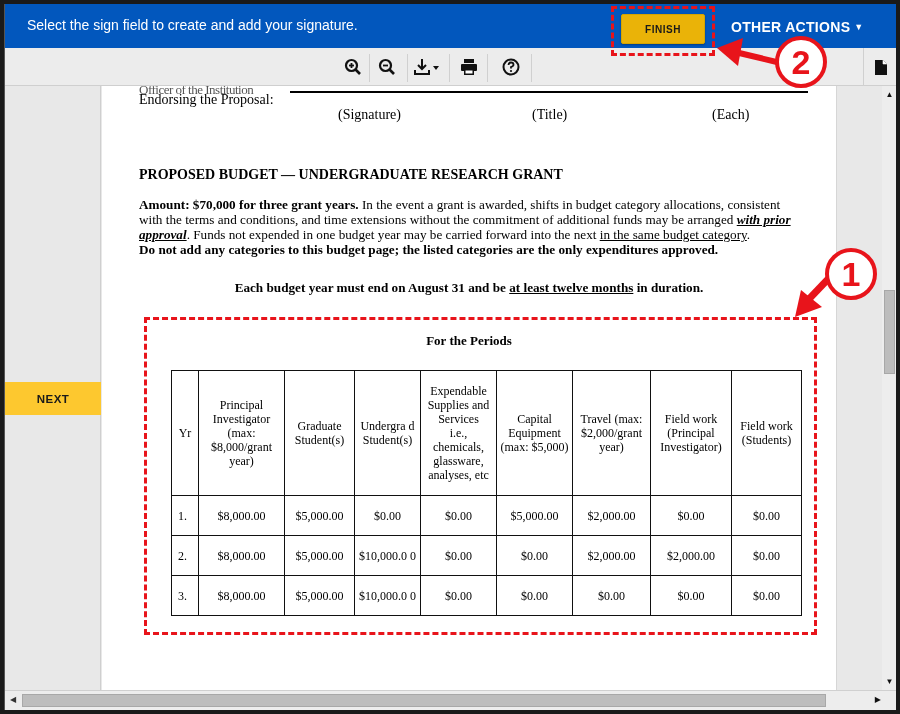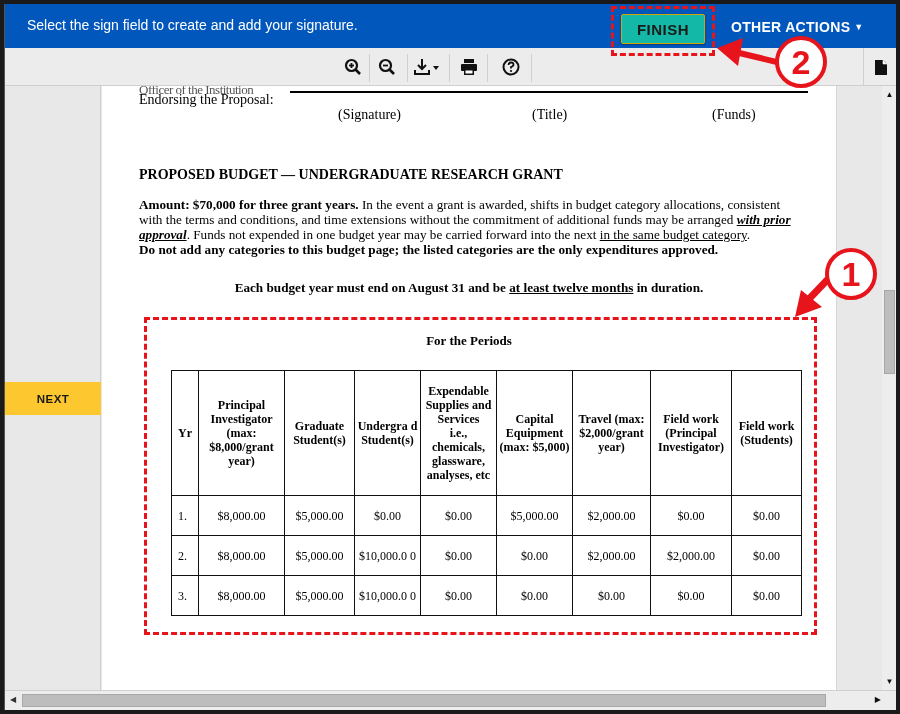--- a/index.html
+++ b/index.html
@@ -3,21 +3,21 @@
 <meta charset="utf-8">
 <style>
   * { box-sizing: border-box; margin: 0; padding: 0; }
   html, body { width: 900px; height: 714px; overflow: hidden; background: #1a1a1a; }
   body { position: relative; font-family: "Liberation Sans", sans-serif; }
 
   .window { position: absolute; left: 4px; top: 4px; width: 892px; height: 706px; background: #e8e8e8; overflow: hidden; border-left: 1px solid #555; }
 
   .topbar { position: absolute; left: 0; top: 0; width: 892px; height: 60px; background: #0257bd; border-bottom: 2px solid #22c55e; }
   .topbar .msg { position: absolute; left: 22px; top: 13px; color: #fff; font-size: 14px; }
-  .finish-btn { position: absolute; left: 616px; top: 10px; width: 84px; height: 30px; background: #14b8a6; border: 1px solid #d6a400; border-radius: 2px; color: #1a1a1a; font-weight: bold; font-size: 15px; letter-spacing: 0.5px; display: flex; align-items: center; justify-content: center; box-shadow: 0 1px 2px rgba(0,0,0,0.3); }
+  .finish-btn { position: absolute; left: 616px; top: 10px; width: 84px; height: 30px; background: #eab308; border: 1px solid #d6a400; border-radius: 2px; color: #1a1a1a; font-weight: bold; font-size: 10px; letter-spacing: 0.5px; display: flex; align-items: center; justify-content: center; box-shadow: 0 1px 2px rgba(0,0,0,0.3); }
   .other-actions { position: absolute; left: 726px; top: 15px; color: #fff; font-weight: bold; font-size: 14px; letter-spacing: 0.3px; display: flex; align-items: center; gap: 4px; }
   .other-actions .caret { font-size: 9px; }
 
   .toolbar { position: absolute; left: 0; top: 44px; width: 892px; height: 38px; background: #ececec; border-bottom: 1px solid #cfcfcf; }
   .tool { position: absolute; top: 6px; height: 26px; display: flex; align-items: center; justify-content: center; color: #111; }
   .tool-sep { position: absolute; top: 6px; width: 1px; height: 28px; background: #d0d0d0; }
   .doc-btn { position: absolute; left: 858px; top: 0; width: 34px; height: 38px; border-left: 1px solid #d0d0d0; display: flex; align-items: center; justify-content: center; }
 
   .left-rail { position: absolute; left: 0; top: 82px; width: 96px; height: 604px; background: #e8e8e8; border-right: 1px solid #cfcfcf; }
   .next-btn { position: absolute; left: 0; top: 296px; width: 96px; height: 33px; background: #fdc82f; display: flex; align-items: center; justify-content: center; font-weight: bold; font-size: 11.5px; color: #1a1a1a; letter-spacing: 0.5px; }
@@ -44,21 +44,21 @@
   .heading { position: absolute; left: 37px; top: 81px; font-size: 14px; font-weight: bold; }
   .para { position: absolute; left: 37px; top: 111px; width: 660px; font-size: 13.2px; line-height: 15px; }
   .para .u { text-decoration: underline; }
   .centered { position: absolute; left: 0; width: 734px; text-align: center; font-size: 13.2px; font-weight: bold; }
 
   .periods { position: absolute; left: 0; top: 247px; width: 734px; text-align: center; font-size: 13px; font-weight: bold; padding-left: 0px; }
   .periods span { margin-left: 0; font-family: Liberation Serif, serif; }
 
   table.budget { position: absolute; left: 69px; top: 284px; border-collapse: collapse; font-size: 12px; }
   table.budget th, table.budget td { border: 1.5px solid #111; text-align: center; vertical-align: middle; }
-  table.budget th { font-weight: bold; line-height: 14px; padding: 4px 2px; height: 125px; }
+  table.budget th { font-weight: normal; line-height: 14px; padding: 4px 2px; height: 125px; }
   table.budget td { height: 40px; line-height: 14px; font-size: 12px; }
   table.budget td.yr { text-align: left; padding-left: 6px; }
 
   
   .dash-box { position: absolute; border: 3px dashed #e8141b; }
   .badge { position: absolute; width: 52px; height: 52px; border-radius: 50%; border: 4px solid #e8141b; background: #fff; color: #e8141b; font-family: "Liberation Sans", sans-serif; font-weight: bold; font-size: 34px; display: flex; align-items: center; justify-content: center; }
   svg.arrow { position: absolute; overflow: visible; }
 </style>
 </head>
 <body>
@@ -129,21 +129,21 @@
   <div class="left-rail">
     <div class="next-btn">NEXT</div>
   </div>
 
   <div class="page">
     <div class="cut-line">Officer of the Institution</div>
     <div class="endorse">Endorsing the Proposal:</div>
     <div class="sig-line"></div>
     <div class="sig-label" style="left:236px;">(Signature)</div>
     <div class="sig-label" style="left:430px;">(Title)</div>
-    <div class="sig-label" style="left:610px;">(Funds)</div>
+    <div class="sig-label" style="left:610px;">(Each)</div>
 
     <div class="heading">PROPOSED BUDGET — UNDERGRADUATE RESEARCH GRANT</div>
 
     <div class="para">
       <b>Amount: $70,000 for three grant years.</b><span> In the event a grant is awarded, shifts in budget category allocations, consistent with the terms and conditions, and time extensions without the commitment of additional funds may be arranged </span><b><i class="u">with prior approval</i></b><span>. Funds not expended in one budget year may be carried forward into the next </span><span class="u">in the same budget category</span><span>.</span><br>
       <b>Do not add any categories to this budget page; the listed categories are the only expenditures approved.</b>
     </div>
 
     <div class="centered" style="top:194px;">
       <span>Each budget year must end on August 31 and be </span><span class="u" style="text-decoration:underline;">at least twelve months</span><span> in duration.</span>

